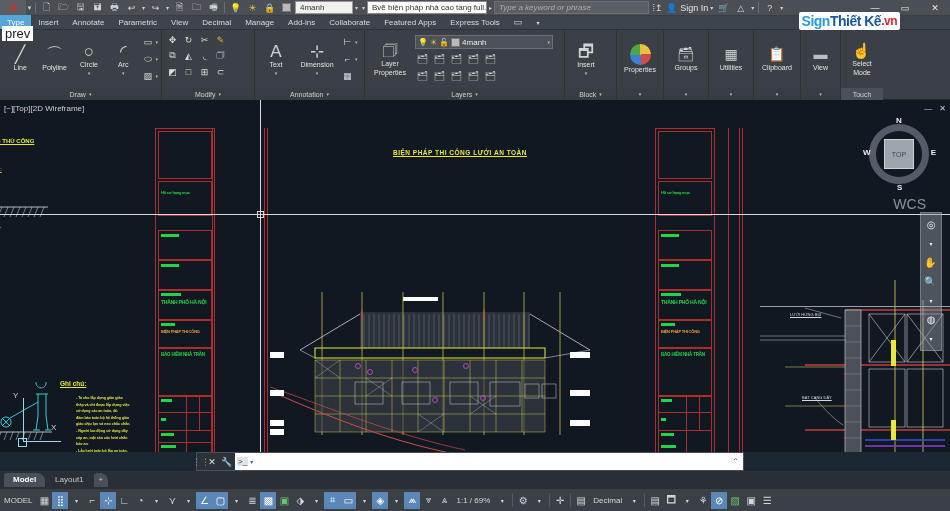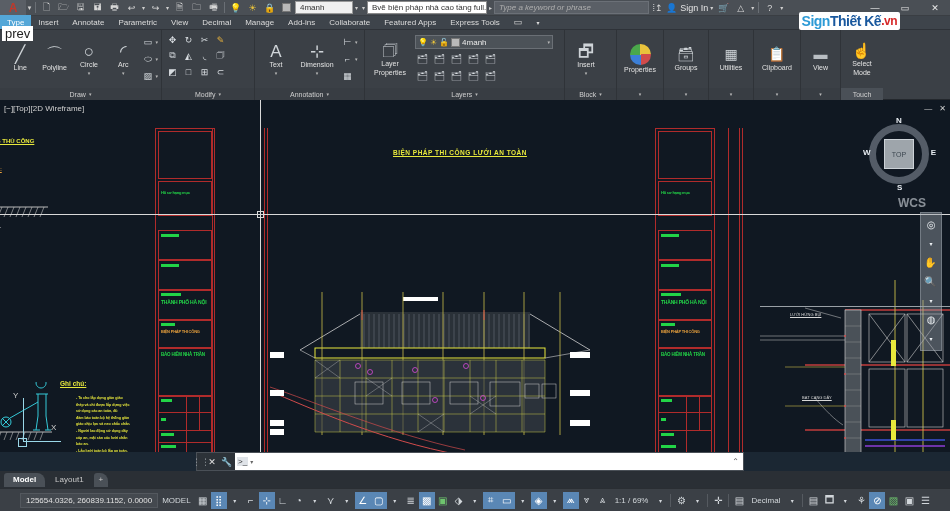--- a/index.html
+++ b/index.html
@@ -133,22 +133,22 @@
     position: absolute; left: 21px; top: 21px; width: 30px; height: 30px;
     background: rgba(205,212,218,0.75); border: 1px solid rgba(235,240,245,0.6);
     display: flex; align-items: center; justify-content: center;
     font-size: 7px; color: #3c4750;
   }
   .vc-n, .vc-s, .vc-e, .vc-w { position: absolute; font-size: 8px; color: #e8edf2; font-weight: bold; }
   .vc-n { top: -2px; left: 33px; }
   .vc-s { bottom: -2px; left: 34px; }
   .vc-e { right: -1px; top: 30px; }
   .vc-w { left: 0px; top: 30px; }
-  .wcslabel { position: absolute; right: 24px; top: 96px; font-size: 12px;
-              color: rgba(235,240,245,0.55); font-weight: bold; z-index: 25; margin-left: 20px; }
+  .wcslabel { position: absolute; right: 24px; top: 96px; font-size: 14px;
+              color: rgba(235,240,245,0.55); font-weight: normal; z-index: 25; margin-left: 20px; }
 
   
   .navbar {
     position: absolute; right: 8px; top: 112px; width: 22px;
     background: rgba(150,158,166,0.45); border: 1px solid rgba(190,198,206,0.35);
     z-index: 25; display: flex; flex-direction: column; align-items: center; padding: 2px 0;
   }
   .navbar div { height: 19px; width: 22px; display: flex; align-items: center;
                 justify-content: center; font-size: 10px; color: #eef2f5; }
 
@@ -895,21 +895,20 @@
     </div>
   </div>
 
   <div class="layouttabs">
     <div class="ltab active">Model</div>
     <div class="ltab">Layout1</div>
     <div class="ltab plus">+</div>
   </div>
 
   <div class="statusbar">
-    <div class="coords">125654.0326, 260839.1152, 0.0000</div>
     <div class="sbtn txt">MODEL</div>
     <div class="sbtn">▦</div>
     <div class="sbtn on">⣿</div>
     <div class="sbtn" style="font-size:6px">▾</div>
     <div class="sbtn">⌐</div>
     <div class="sbtn on">⊹</div>
     <div class="sbtn">∟</div>
     <div class="sbtn">◔</div>
     <div class="sbtn" style="font-size:6px">▾</div>
     <div class="sbtn">⋎</div>

